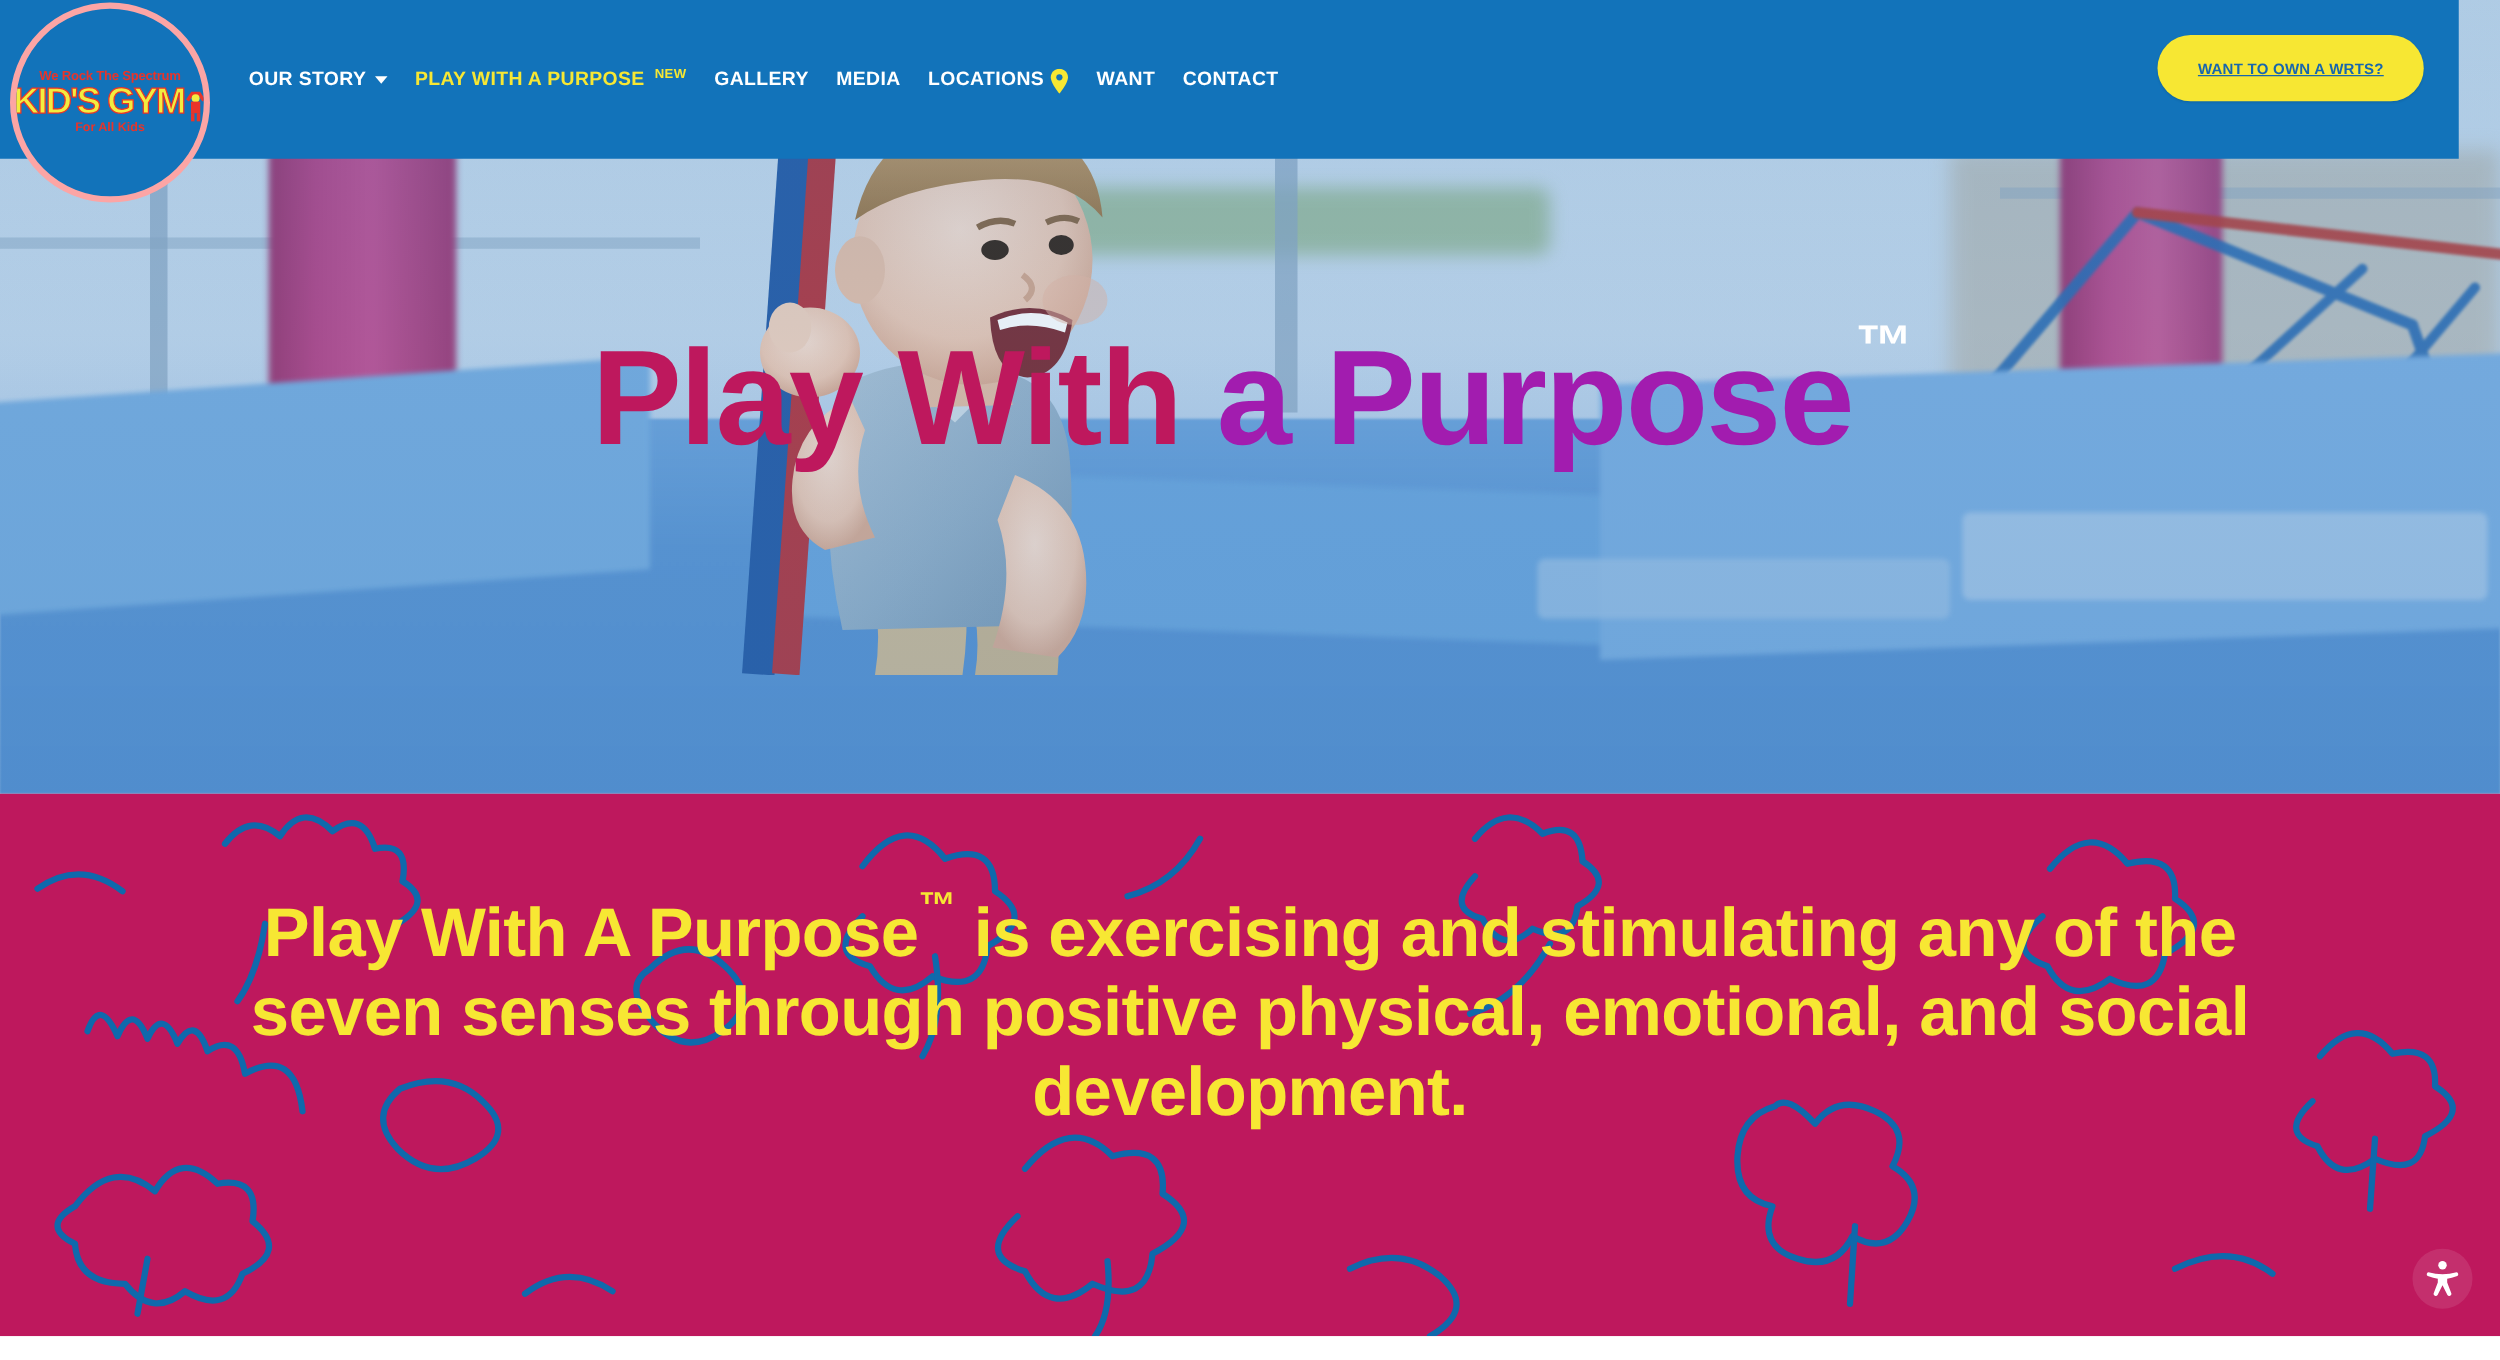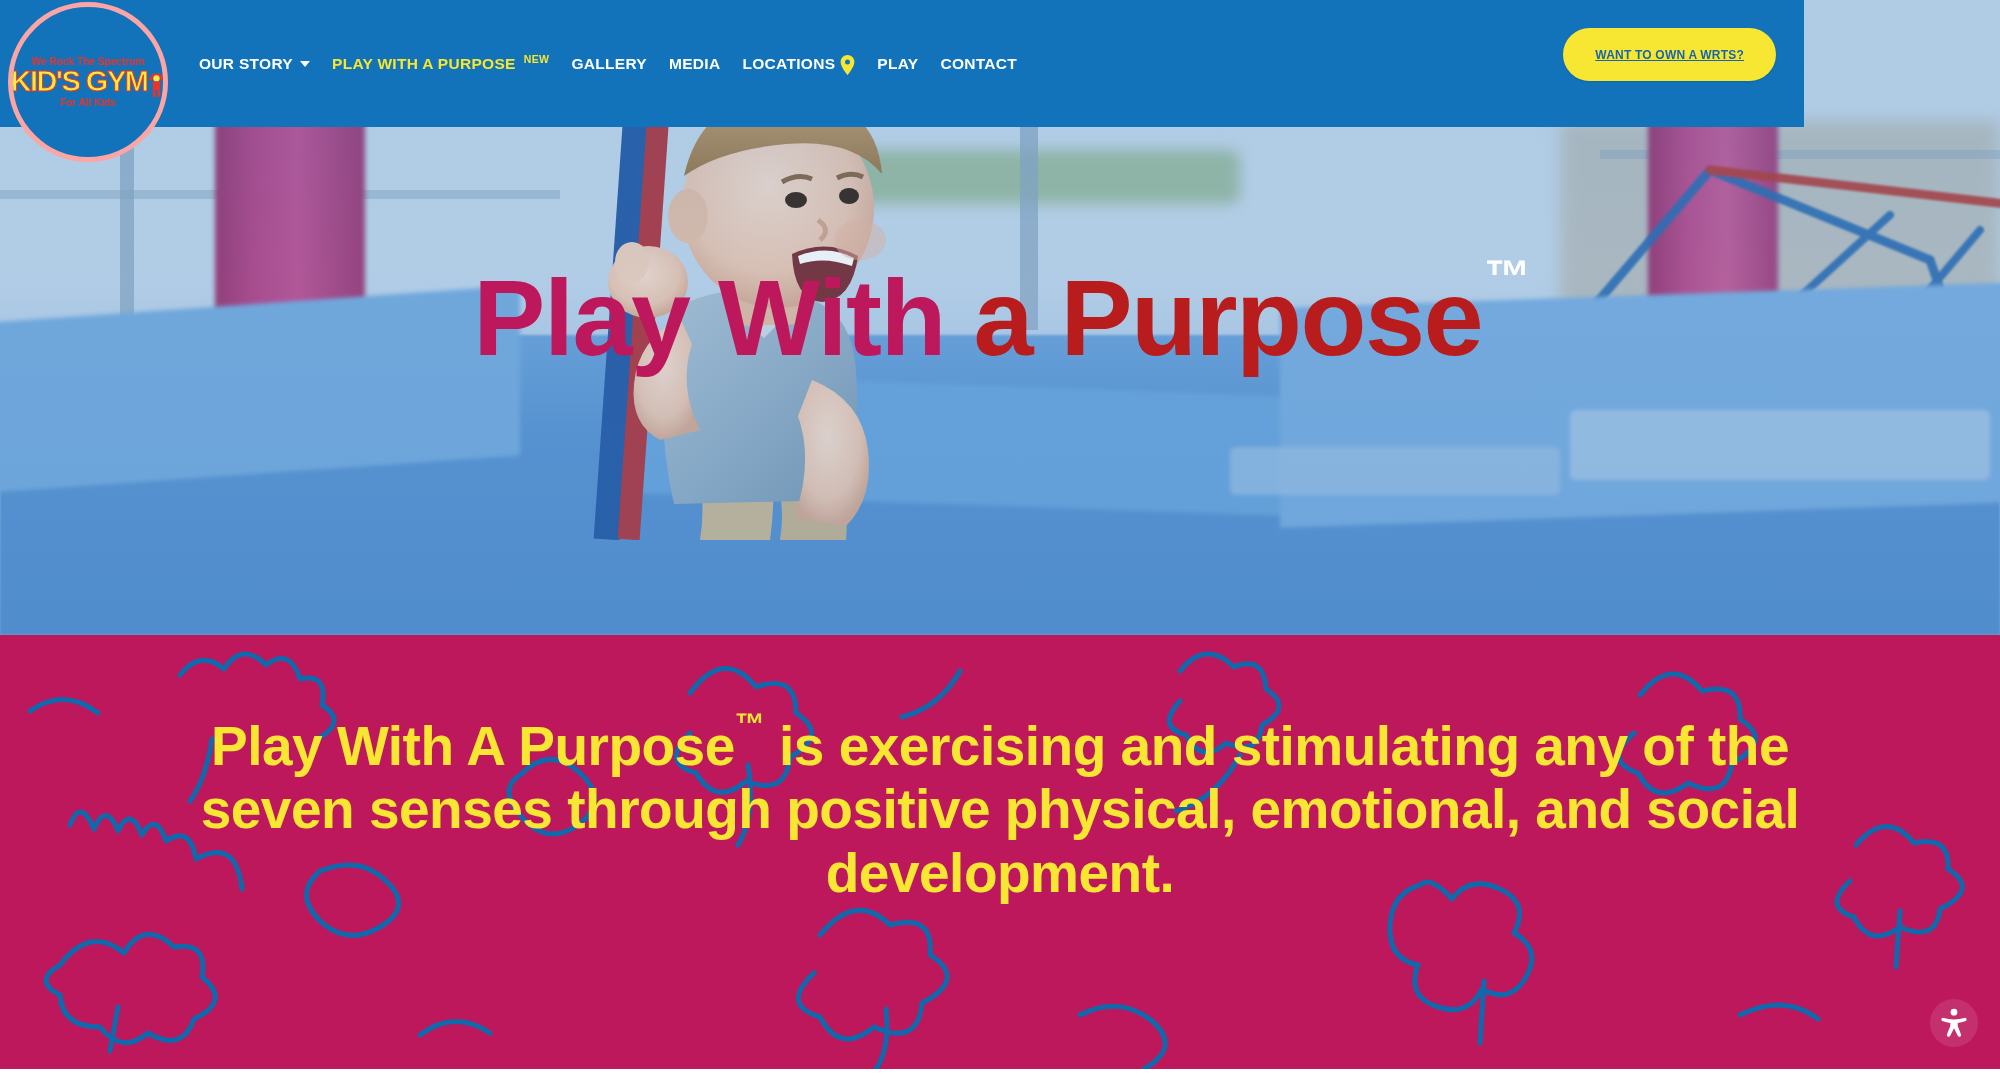--- a/index.html
+++ b/index.html
@@ -5,21 +5,21 @@
   * { margin:0; padding:0; box-sizing:border-box; }
   html,body { width:2000px; height:1088px; overflow:hidden; }
   body {
     font-family:"Liberation Sans", sans-serif;
     background:#ffffff;
   }
   .page { position:relative; width:2000px; height:1088px; background:#fff; }
 
   
   .header {
-    position:absolute; top:0; left:0; width:1804px; height:127px;
+    position:absolute; top:0; left:0; width:1967px; height:127px;
     background:#1273BA; z-index:40;
     display:flex; align-items:center;
   }
   .logo-wrap {
     position:absolute; left:8px; top:2px;
     width:160px; height:160px; border-radius:50%;
     background:#1273BA; border:5px solid #fca5a5;
     display:flex; flex-direction:column; align-items:center; justify-content:center;
     z-index:60; overflow:hidden;
   }
@@ -155,21 +155,21 @@
     position:absolute; left:0; top:0; width:2000px; height:635px;
     display:flex; align-items:center; justify-content:center;
     z-index:20; pointer-events:none;
   }
   .hero-title h1 {
     font-size:108px; font-weight:bold; letter-spacing:-1.5px;
     line-height:1; white-space:nowrap;
     font-family:"Liberation Sans", sans-serif;
   }
   .ht-white { color:#be185d; }
-  .ht-yellow { color:#b91c1c; }
+  .ht-yellow { color:#a21caf; }
   .ht-tm { color:#ffffff; font-size:46px; vertical-align:super; position:relative; top:-26px; left:2px; }
 
   
   .blue-section {
     position:absolute; top:635px; left:0; width:2000px; height:434px;
     background:#be185d; overflow:hidden;
   }
   .doodles { position:absolute; inset:0; opacity:1; }
   .blue-text {
     position:absolute; left:0; top:0; width:2000px; height:434px;
@@ -319,21 +319,21 @@
       <a class="nav-item" href="#">
         <span>LOCATIONS</span>
         <span class="pin-icon">
           <svg viewBox="0 0 24 32" width="15" height="20">
             <path d="M12 0C5.9 0 1 4.9 1 11c0 8 11 21 11 21s11-13 11-21c0-6.1-4.9-11-11-11z" fill="#F7E733"></path>
             <circle cx="12" cy="11" r="4" fill="#1273BA"></circle>
           </svg>
         </span>
       </a>
       <a class="nav-item" href="#">
-        <span>PLAY</span>
+        <span>WANT</span>
       </a>
       <a class="nav-item" href="#">
         <span>CONTACT</span>
       </a>
     </nav>
 
     <a class="cta-btn" href="#">
       <span>WANT TO OWN A WRTS?</span>
     </a>
   </header>

